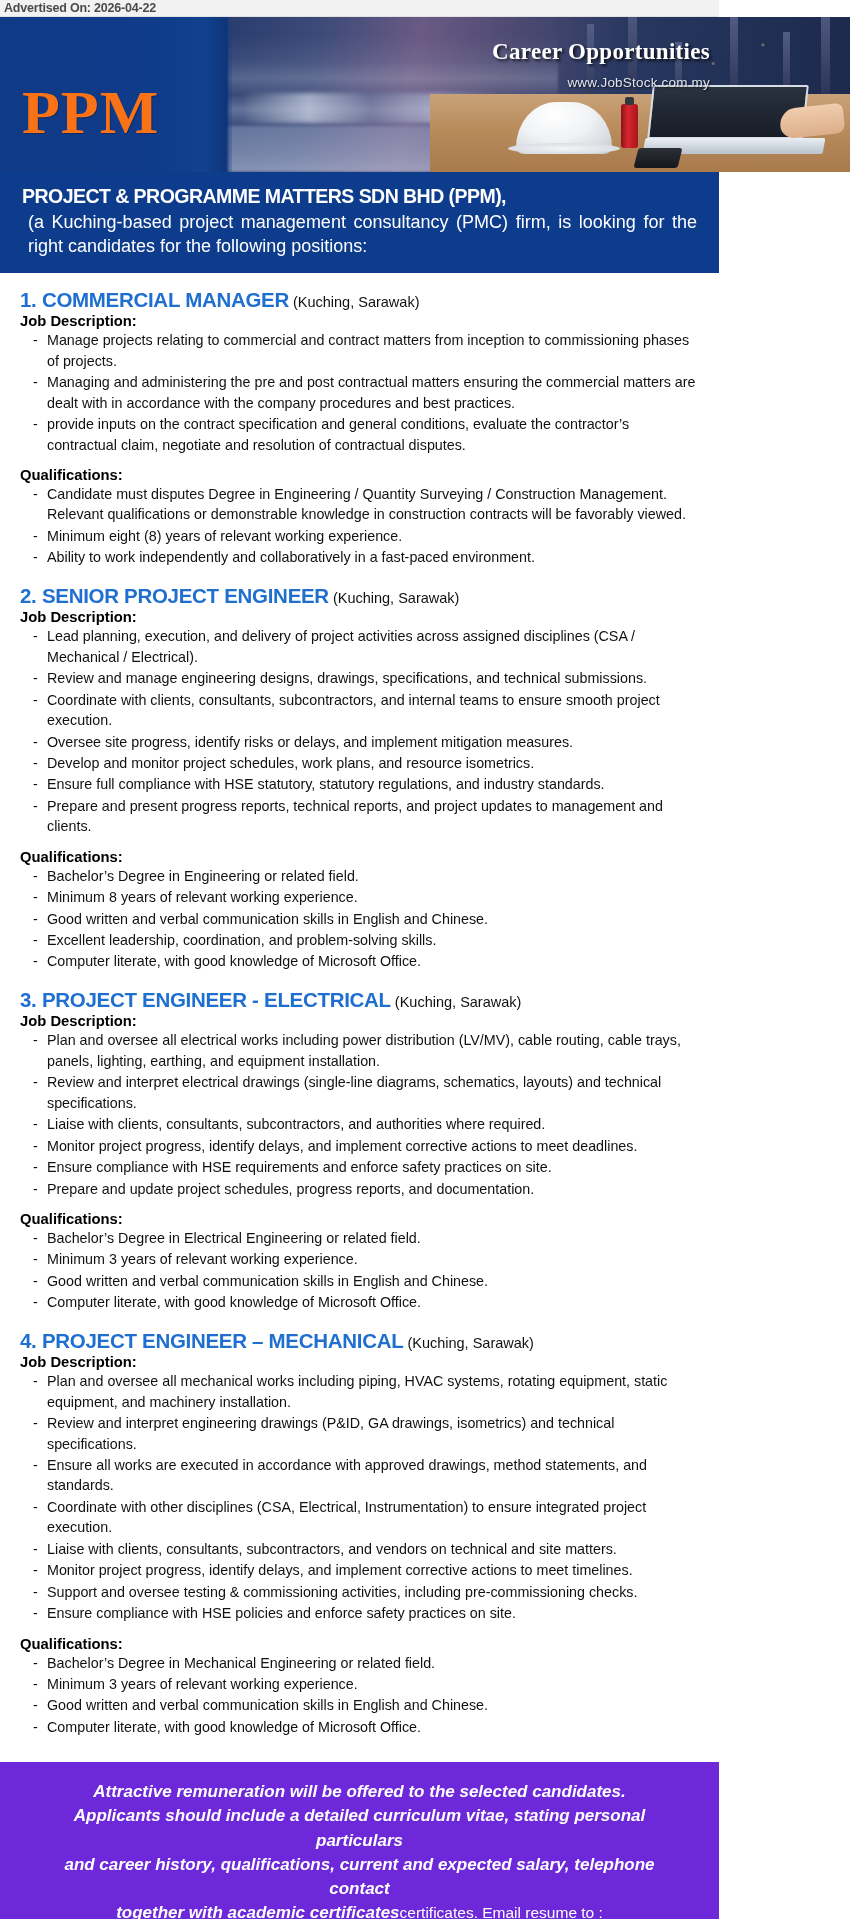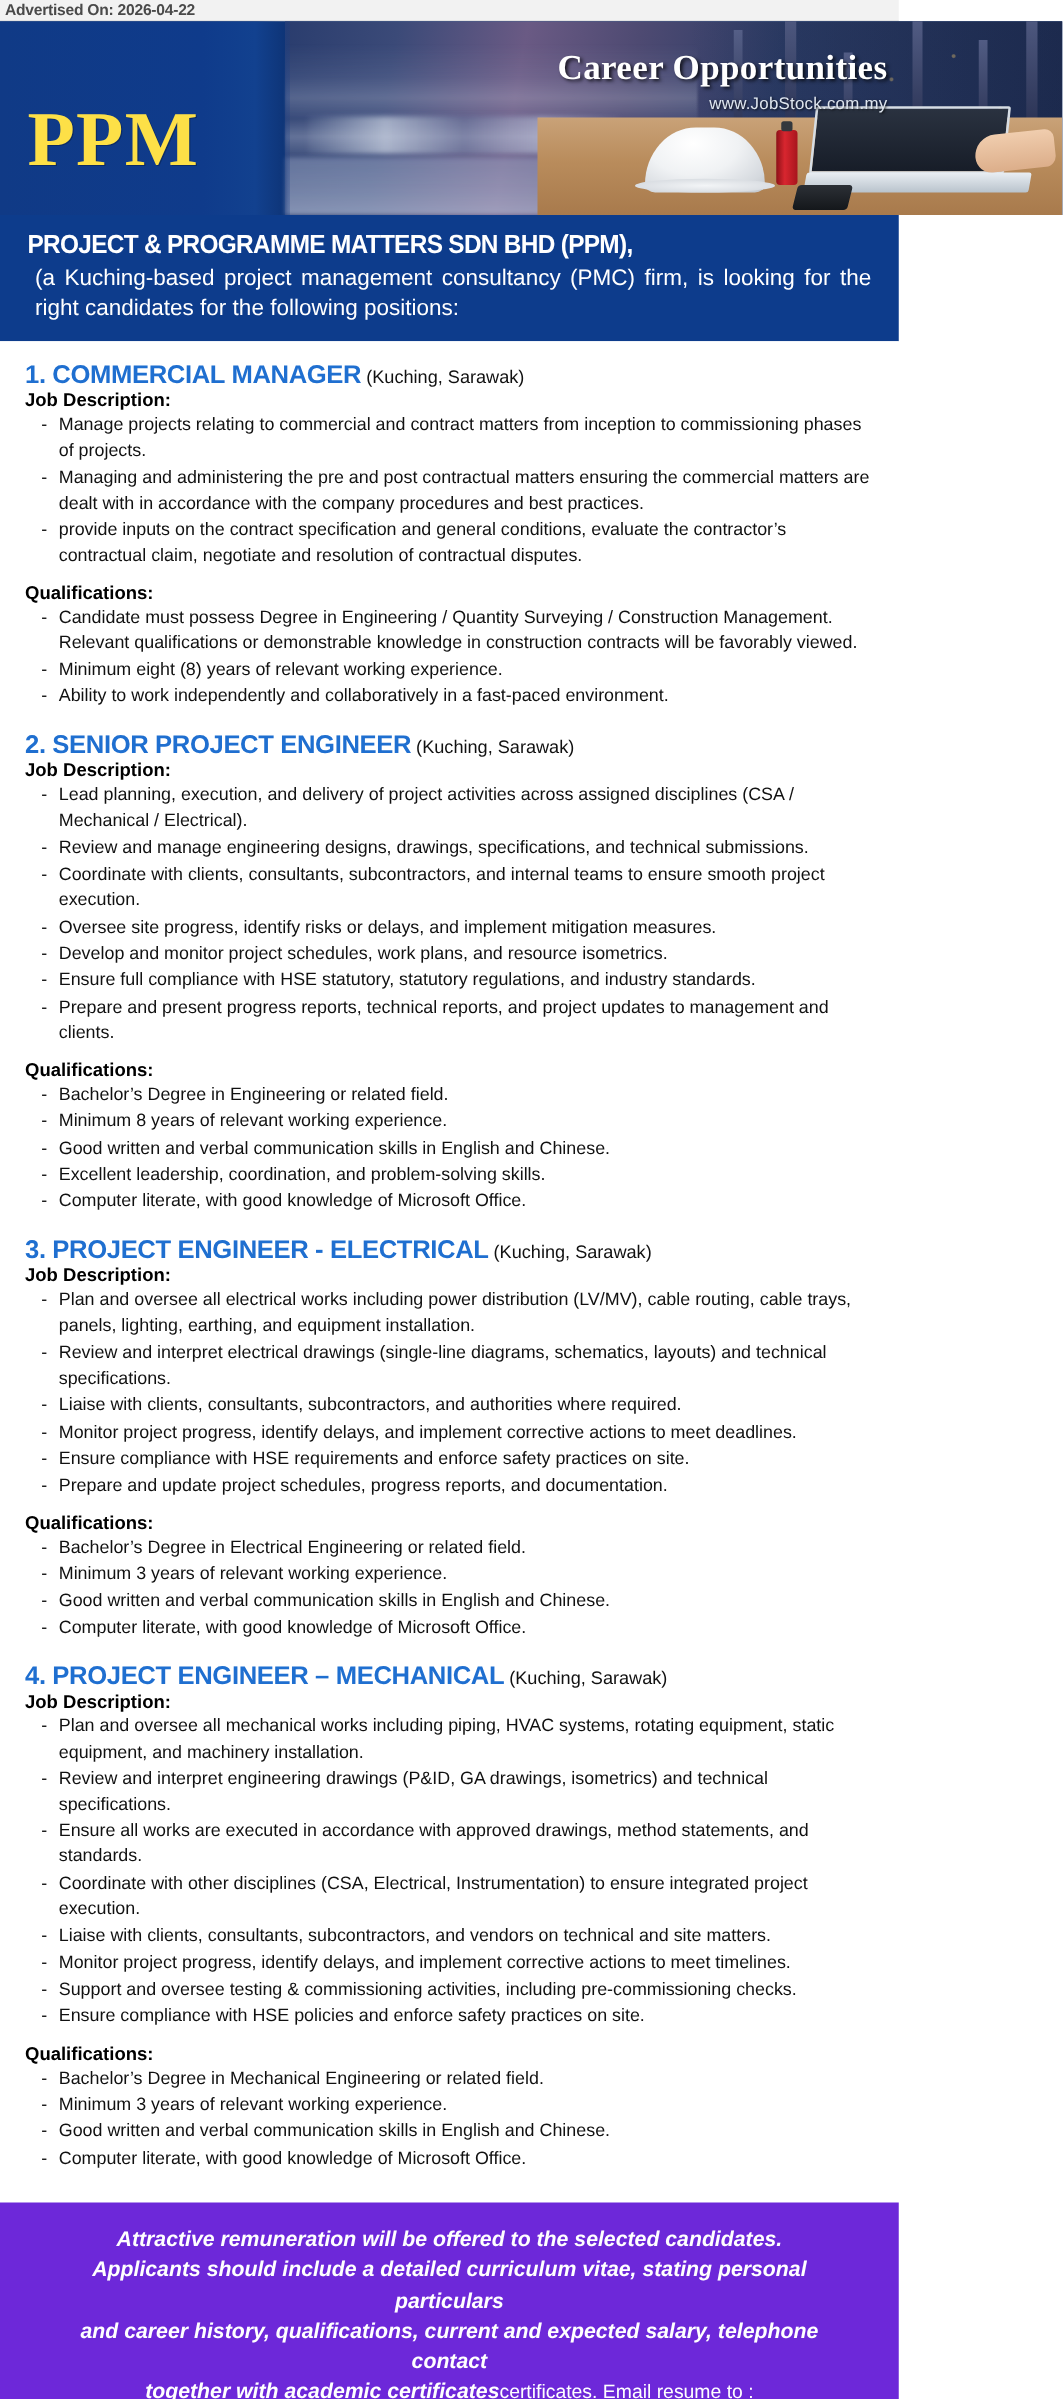--- a/index.html
+++ b/index.html
@@ -165,32 +165,32 @@
     background: #0e3b8c;
     background: linear-gradient(to right, #103a86 0%, #0f3b8b 70%, #12418f 88%, rgba(20,60,140,0.25) 100%);
   }
   .ppm-logo {
     position: absolute;
     left: 22px; top: 64px;
     font-family: "Liberation Serif", serif;
     font-weight: bold;
     font-size: 62px;
     line-height: 1;
-    color: #fde047;
+    color: #f97316;
     letter-spacing: 1px;
     text-shadow: 1px 1px 0 rgba(0,0,0,0.25);
   }
   .career-title {
     position: absolute;
     left: 0; right: 18px; top: 22px;
     text-align: right;
     padding-right: 122px;
     font-family: "Liberation Serif", serif;
     font-weight: bold;
-    font-size: 28px;
+    font-size: 23px;
     color: #ffffff;
     text-shadow: 2px 2px 3px rgba(0,0,0,0.75);
     letter-spacing: 0.3px;
   }
   .jobstock {
     position: absolute;
     top: 58px; right: 140px;
     font-family: "Liberation Sans", sans-serif;
     font-size: 13.5px;
     color: #dfe6ef;
@@ -352,21 +352,21 @@
         <span class="job-title">1. COMMERCIAL MANAGER</span><span class="job-location">(Kuching, Sarawak)</span>
       </div>
       <div class="sec-head">Job Description:</div>
       <ul class="bullets">
         <li>Manage projects relating to commercial and contract matters from inception to commissioning phases of projects.</li>
         <li>Managing and administering the pre and post contractual matters ensuring the commercial matters are dealt with in accordance with the company procedures and best practices.</li>
         <li>provide inputs on the contract specification and general conditions, evaluate the contractor’s contractual claim, negotiate and resolution of contractual disputes.</li>
       </ul>
       <div class="sec-head qual">Qualifications:</div>
       <ul class="bullets">
-        <li>Candidate must possess Degree in Engineering / Quantity Surveying / Construction Management. Relevant qualifications or demonstrable knowledge in construction contracts will be favorably viewed.</li>
+        <li>Candidate must disputes Degree in Engineering / Quantity Surveying / Construction Management. Relevant qualifications or demonstrable knowledge in construction contracts will be favorably viewed.</li>
         <li>Minimum eight (8) years of relevant working experience.</li>
         <li>Ability to work independently and collaboratively in a fast-paced environment.</li>
       </ul>
     </div>
 
     <div class="job">
       <div class="job-title-row">
         <span class="job-title">2. SENIOR PROJECT ENGINEER</span><span class="job-location">(Kuching, Sarawak)</span>
       </div>
       <div class="sec-head">Job Description:</div>

